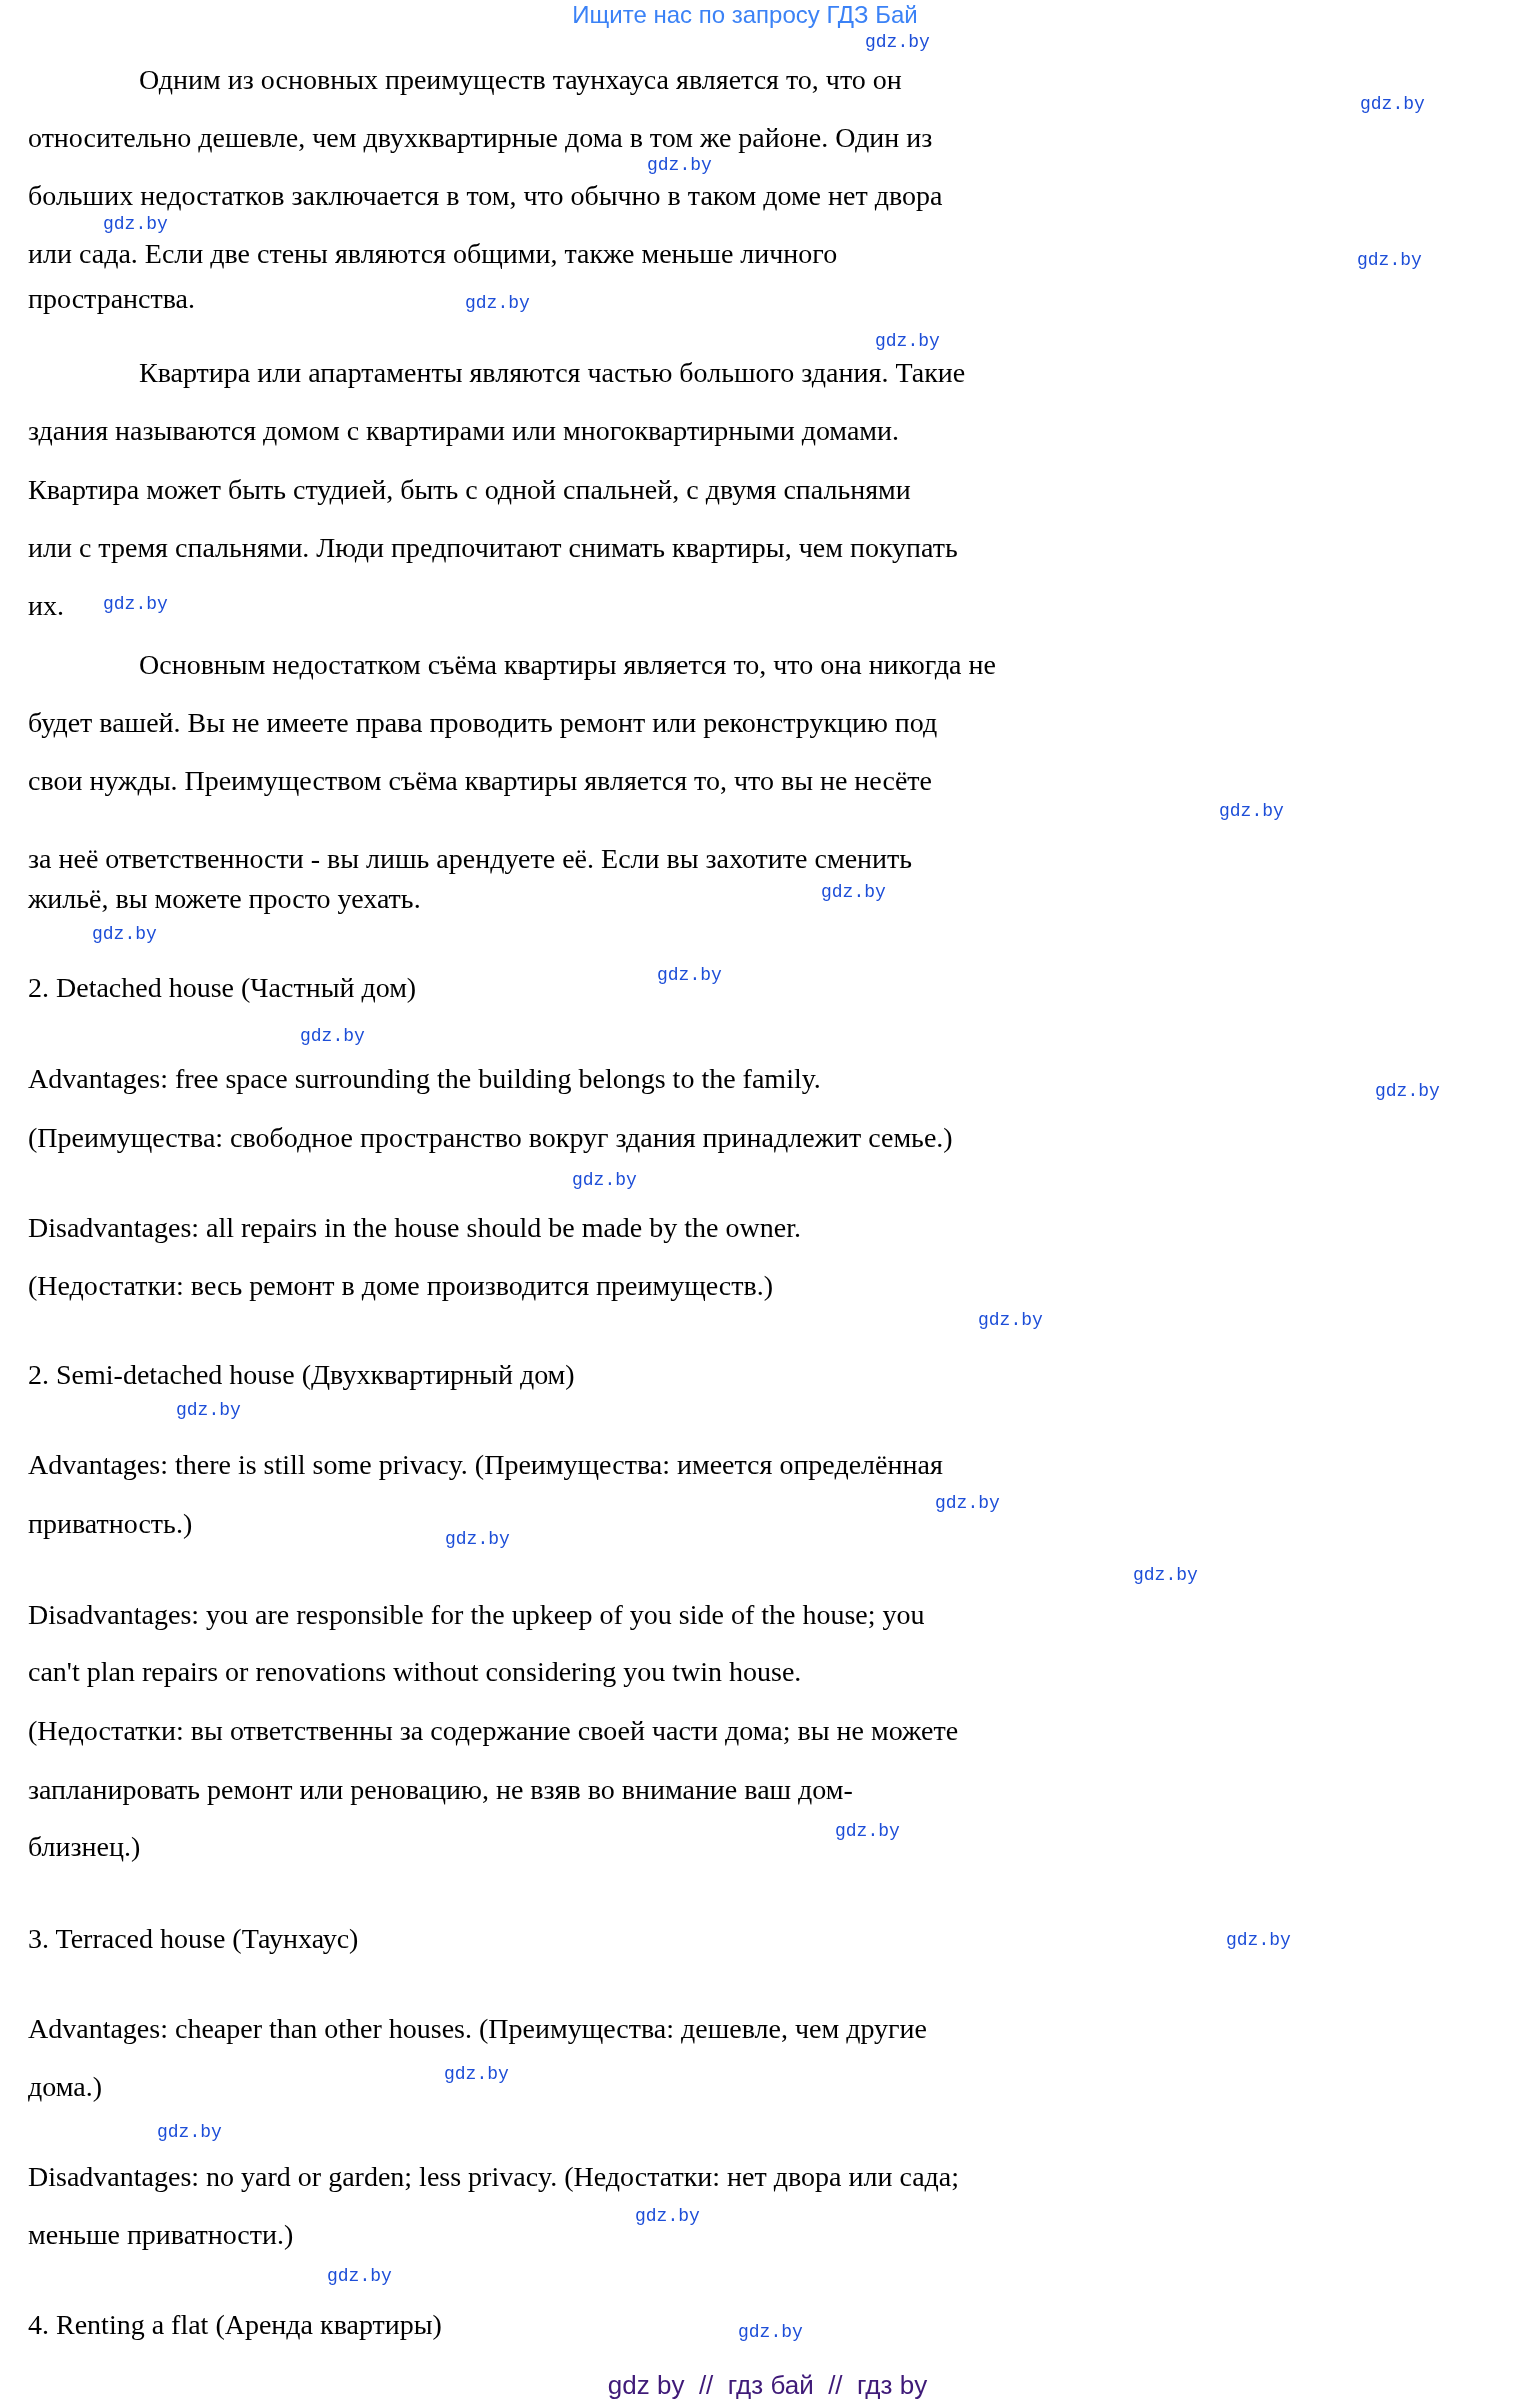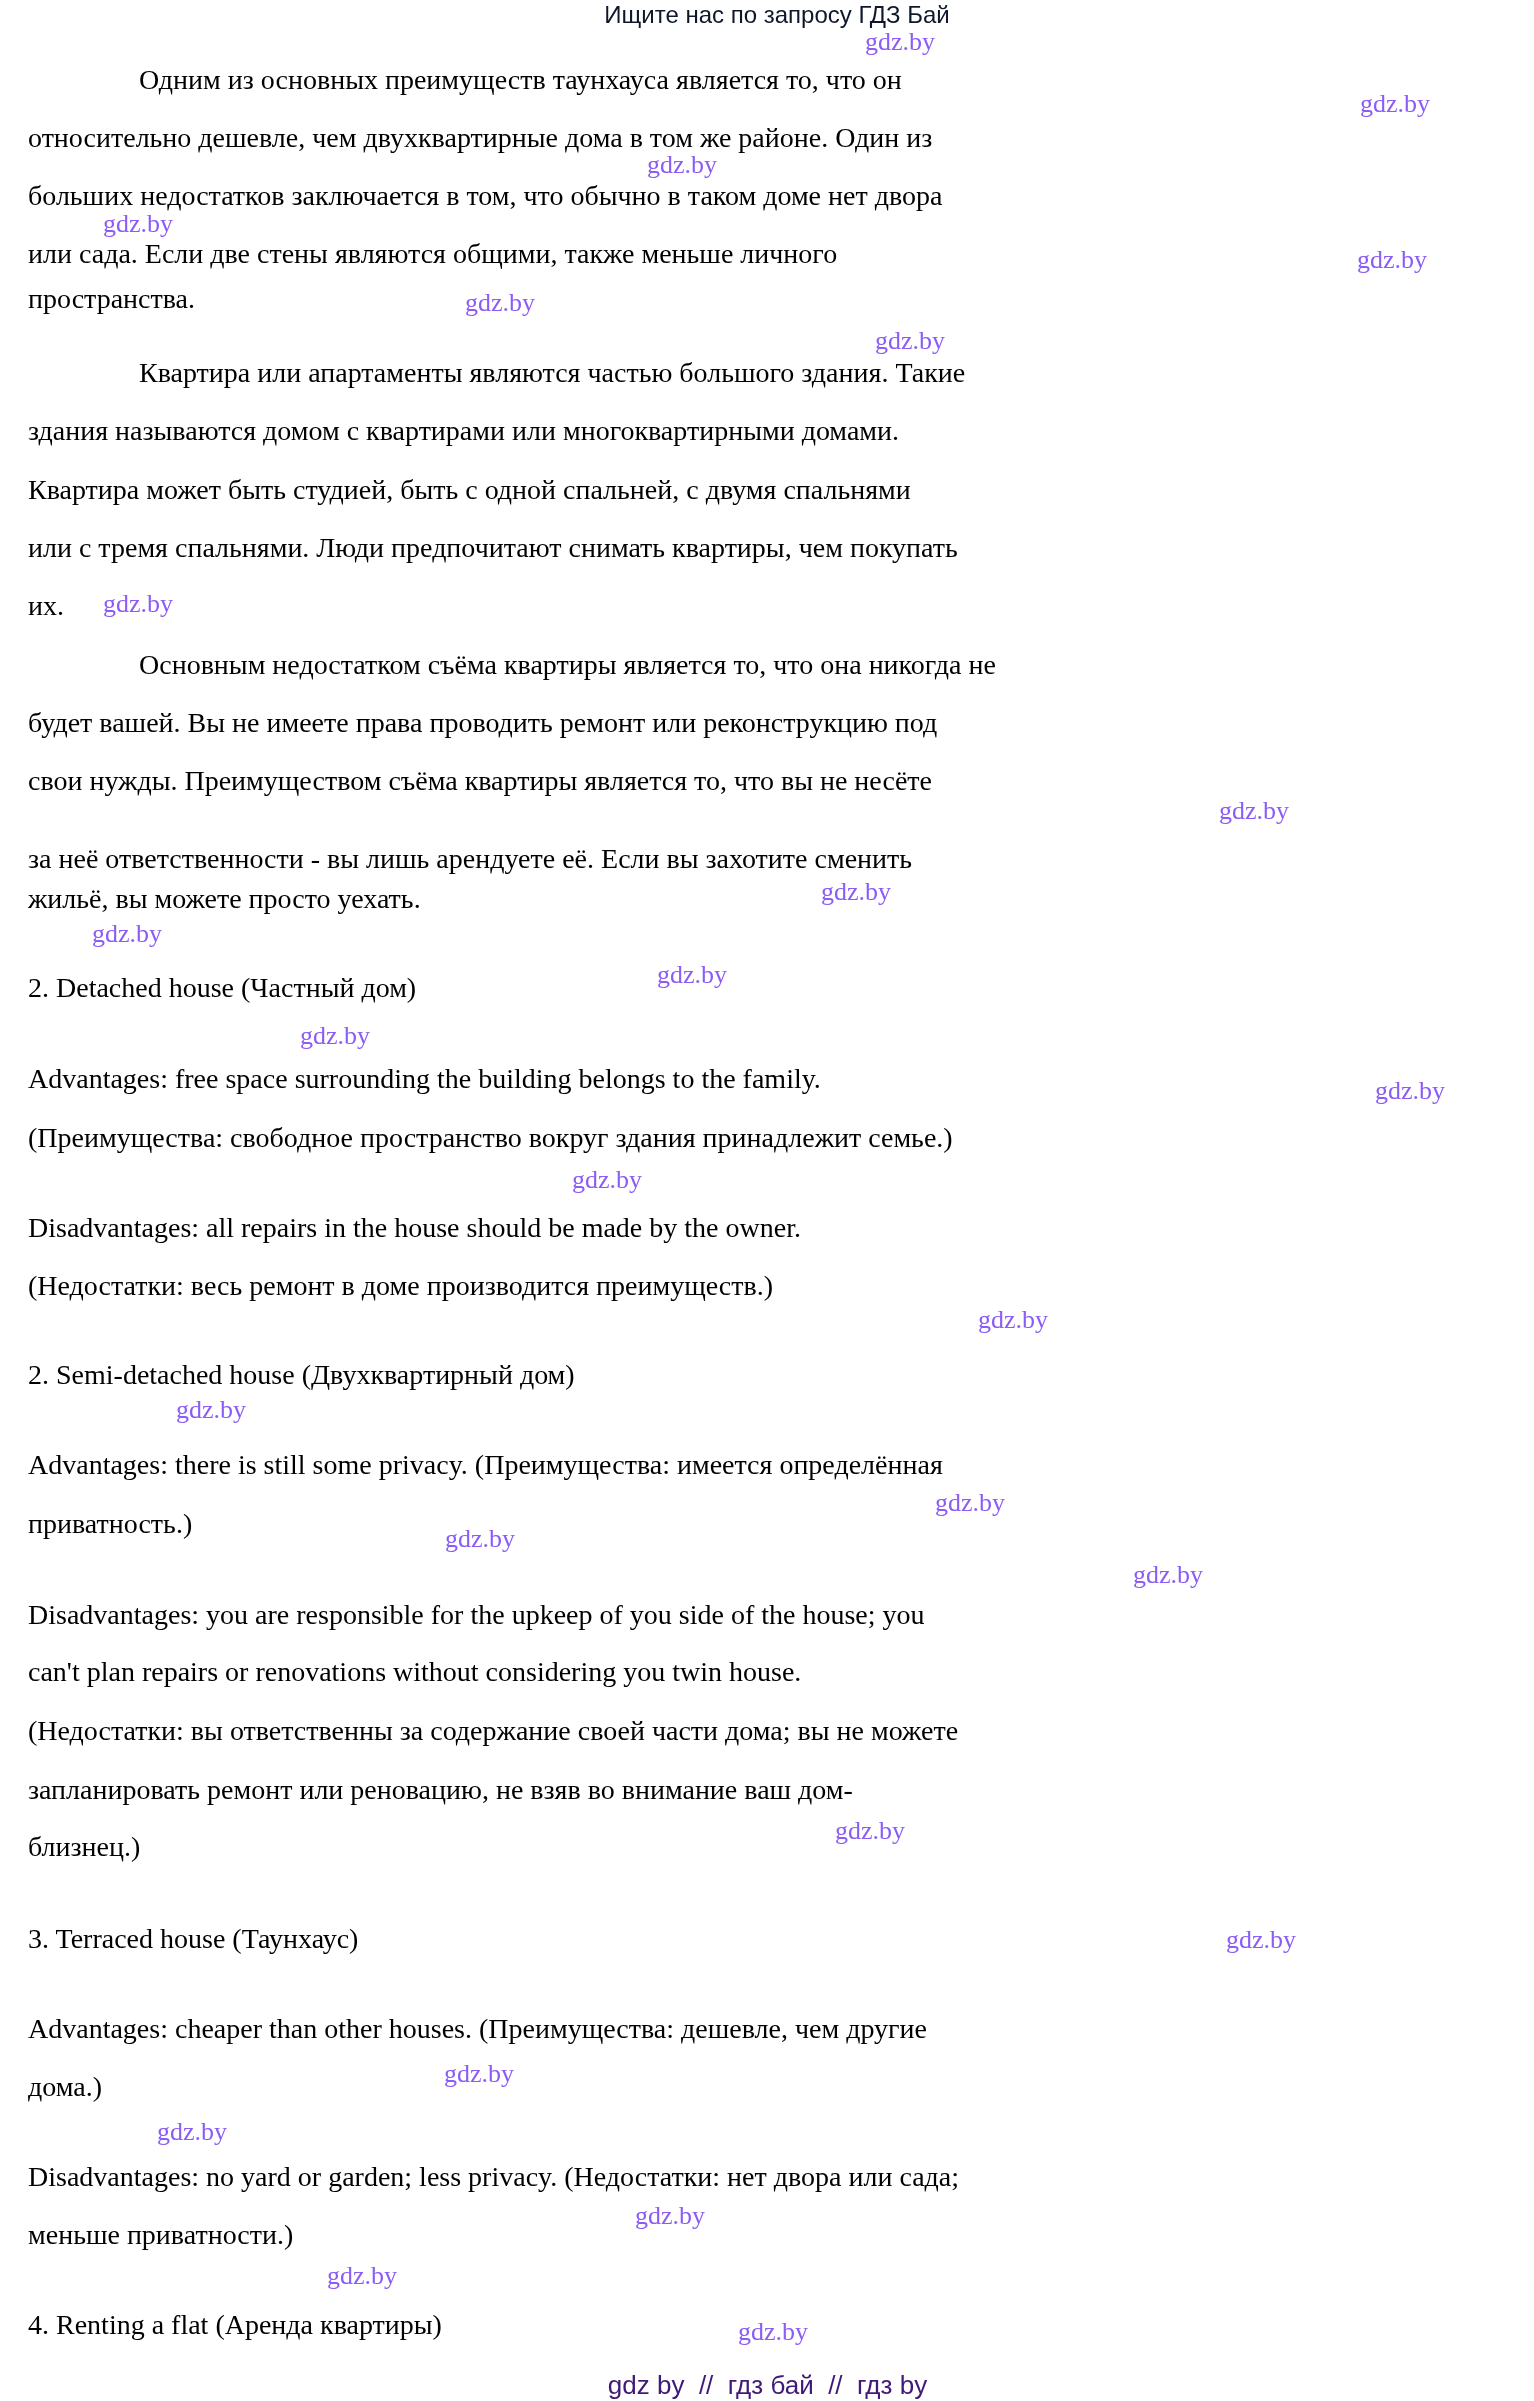--- a/index.html
+++ b/index.html
@@ -1,37 +1,37 @@
 <!DOCTYPE html>
 <html style="font-size:12px"><head>
 <meta charset="utf-8">
 <style>
   html, body { margin: 0; padding: 0; background: #ffffff; }
   body { width: 1535px; height: 2401px; position: relative; overflow: hidden; }
   .header {
     position: absolute; left: 0; width: 1490px; top: 0; height: 30px;
-    text-align: center; color: #0f172a;
-    font-family: "Liberation Sans", sans-serif; font-size: 24px; line-height: 30px; margin-left: 32px;
+    text-align: center; color: #3b82f6;
+    font-family: "Liberation Sans", sans-serif; font-size: 24px; line-height: 30px;
   }
   .footer {
     position: absolute; left: 0; width: 1535px; top: 2370px; height: 30px;
     text-align: center; color: #3f1a78;
     font-family: "Liberation Sans", sans-serif; font-size: 26px; line-height: 30px;
     white-space: pre;
   }
   .line {
     position: absolute; left: 28px; white-space: nowrap;
     font-family: "Liberation Serif", serif; font-size: 28px; line-height: 42px;
     color: #000000; height: 42px;
   }
   .line.indent { left: 139px; }
   .wm {
     position: absolute; white-space: nowrap;
-    font-family: Liberation Serif, serif; font-size: 26px; line-height: 24px;
-    color: #8b5cf6;
+    font-family: Liberation Mono, monospace; font-size: 18px; line-height: 24px;
+    color: #1d4ed8;
   }
 </style>
 </head>
 <body>
 
 <div class="header">Ищите нас по запросу ГДЗ Бай</div>
 
 <div class="line indent" style="top:59px">Одним из основных преимуществ таунхауса является то, что он</div>
 <div class="line" style="top:117px">относительно дешевле, чем двухквартирные дома в том же районе. Один из</div>
 <div class="line" style="top:175px">больших недостатков заключается в том, что обычно в таком доме нет двора</div>

